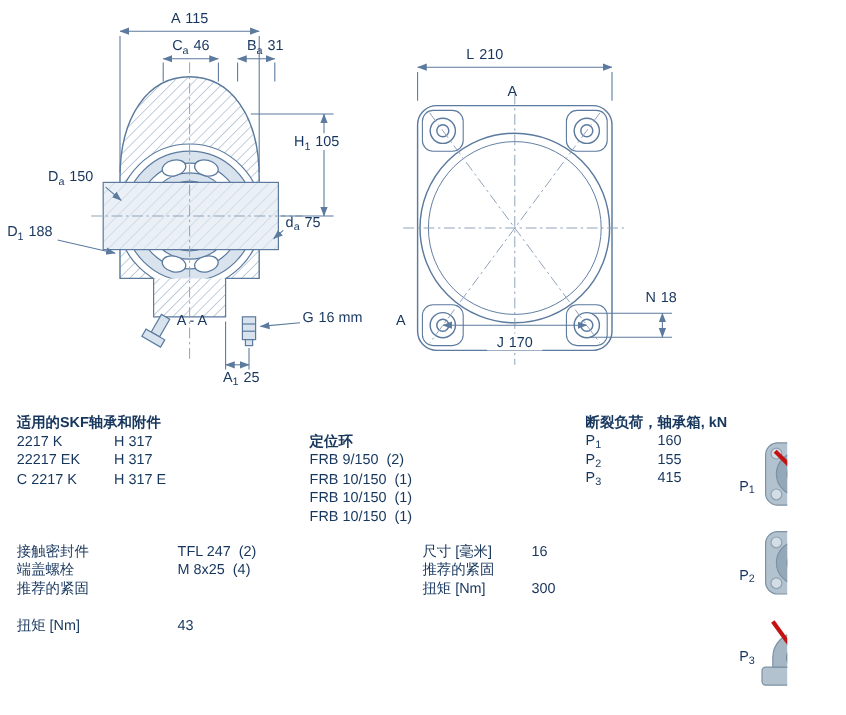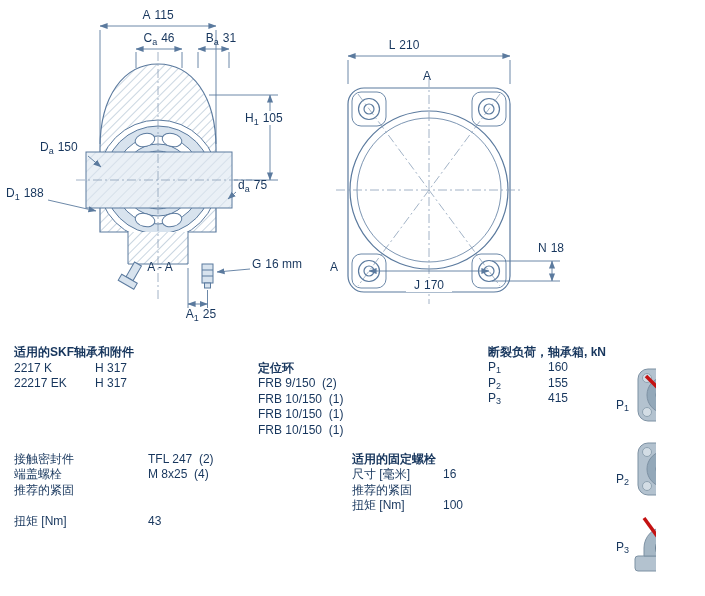--- a/index.html
+++ b/index.html
@@ -149,20 +149,24 @@
 
   <div class="abs" style="left:14px;top:361px">
     <div class="trow">
         <span class="lab" style="width:81px">2217 K</span>
         <span class="val">H 317</span>
       </div>
     <div class="trow">
         <span class="lab" style="width:81px">22217 EK</span>
         <span class="val">H 317</span>
       </div>
+    <div class="trow">
+        <span class="lab" style="width:81px">C 2217 K</span>
+        <span class="val">H 317 E</span>
+      </div>
   </div>
 
   <div class="abs" style="left:258px;top:361px">
     <div class="trow ttl"><span>定位环</span></div>
     <div class="trow">
         <span class="val">FRB 9/150  (2)</span>
       </div>
     <div class="trow">
         <span class="val">FRB 10/150  (1)</span>
       </div>
@@ -207,32 +211,31 @@
         <span class="lab" style="width:134px"></span>
         <span class="val"></span>
       </div>
     <div class="trow">
         <span class="lab" style="width:134px">扭矩 [Nm]</span>
         <span class="val">43</span>
       </div>
   </div>
 
   <div class="abs" style="left:352px;top:452px">
-    <div class="ttl">适用的固定螺栓</div>
     <div class="trow">
         <span class="lab" style="width:91px">尺寸 [毫米]</span>
         <span class="val">16</span>
       </div>
     <div class="trow">
         <span class="lab" style="width:91px">推荐的紧固</span>
         <span class="val"></span>
       </div>
     <div class="trow">
         <span class="lab" style="width:91px">扭矩 [Nm]</span>
-        <span class="val">100</span>
+        <span class="val">300</span>
       </div>
   </div>
 
 
   <div class="abs plabel" style="left:616px;top:398px"><span>P</span><sub>1</sub></div>
   <svg class="abs" style="left:633px;top:366px" width="64" height="58" viewBox="0 0 64 58">
     <rect x="5" y="3" width="54" height="52" rx="10" fill="#b3c2cf" stroke="#7d91a3"></rect>
     <circle cx="32" cy="29" r="18" fill="#93a8b9" stroke="#7d91a3"></circle>
     <circle cx="32" cy="29" r="9" fill="#78909f" stroke="#6d8294"></circle>
     <circle cx="14" cy="12" r="4.5" fill="#d3dde5" stroke="#8fa2b1"></circle>

